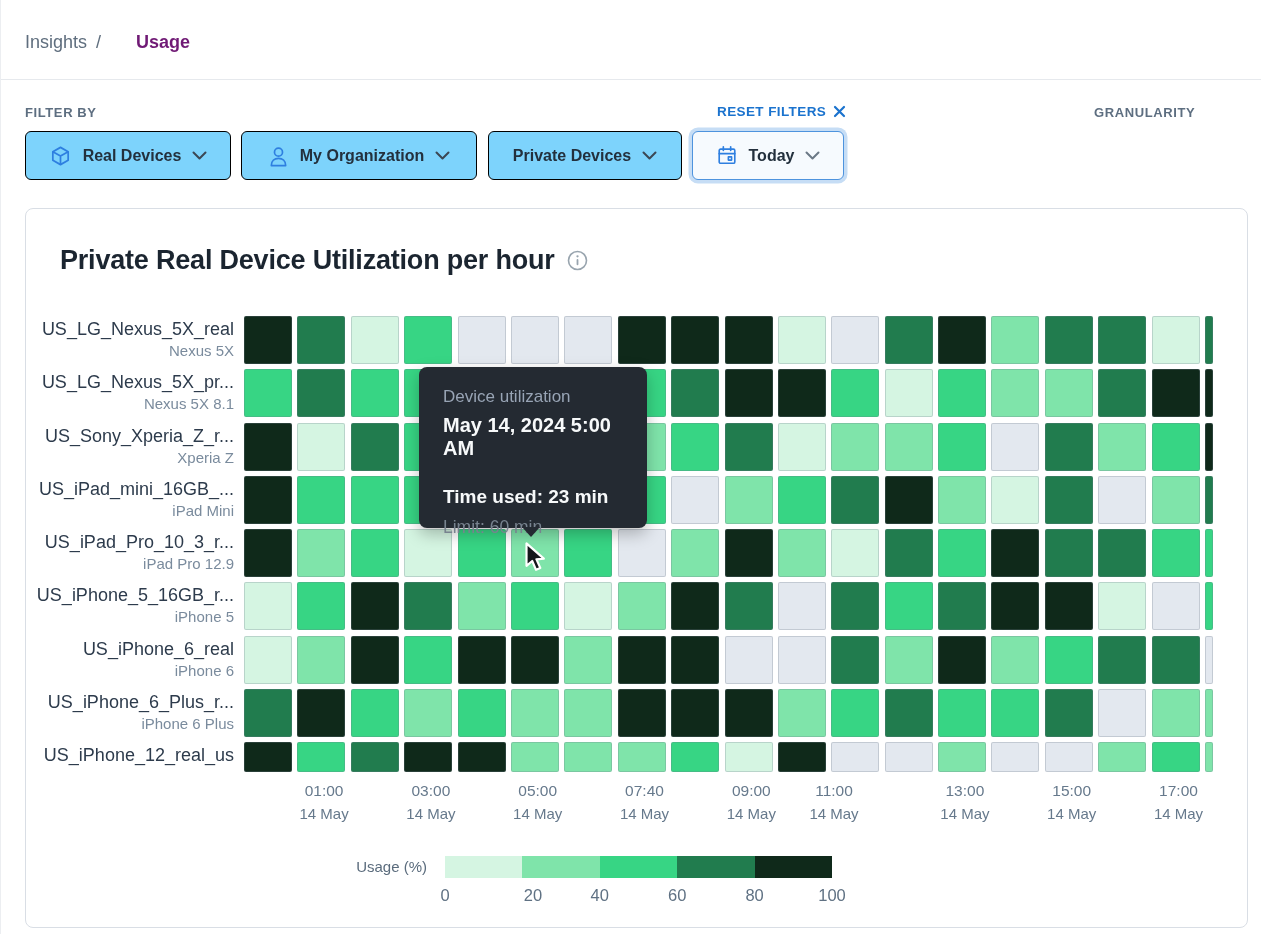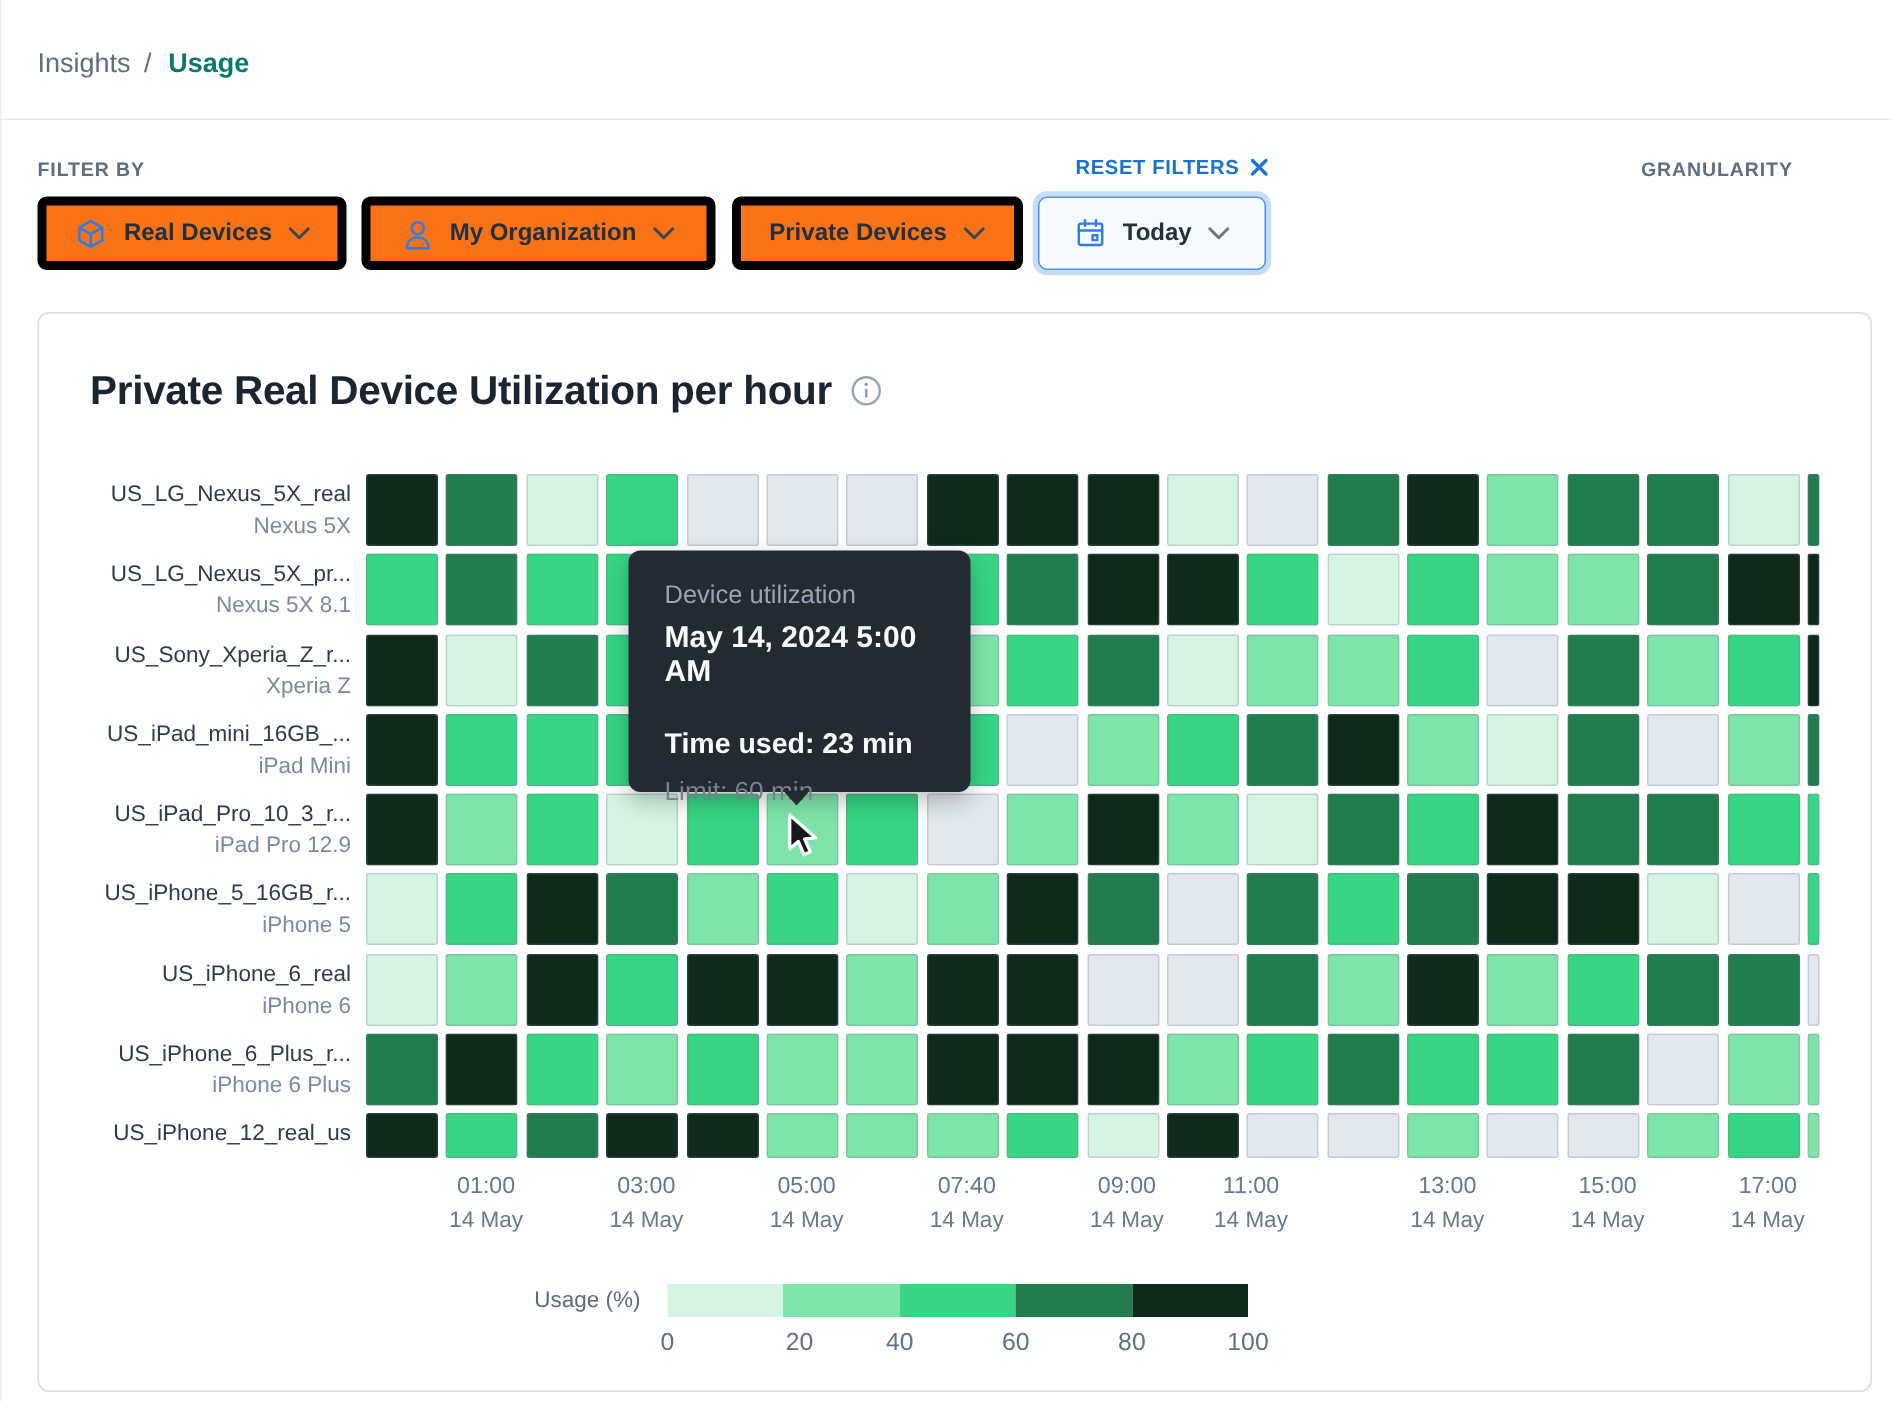--- a/index.html
+++ b/index.html
@@ -5,42 +5,42 @@
   * { margin:0; padding:0; box-sizing:border-box; }
   html,body { width:1261px; height:934px; background:#ffffff;
     font-family:"Liberation Sans", sans-serif; overflow:hidden; }
   .page { position:relative; width:1261px; height:934px; background:#fff; border-left:1px solid #ECEEF1; }
 
   
   .topbar { position:absolute; left:0; top:0; width:100%; height:80px; border-bottom:1px solid #E6E9ED; background:#fff; }
   .breadcrumb { position:absolute; left:24px; top:32px; font-size:18px; }
   .bc-section { color:#5F6E7E;text-align:center; }
   .bc-sep { color:#5F6E7E; margin:0 6px 0 4px; }
-  .bc-current { color:#0f766e; font-weight:700; }
+  .bc-current { color:#701a75; font-weight:700;margin-left:24px; }
 
   
   .filter-label { position:absolute; font-size:13px; font-weight:700; letter-spacing:0.6px; color:#5D6E80; }
-  .btn { position:absolute; top:131px; height:49px; background:#f97316; border:6px solid #000000; border-radius:6px;
+  .btn { position:absolute; top:131px; height:49px; background:#7dd3fc; border:1px solid #000000; border-radius:6px;
          display:flex; align-items:center; justify-content:center; gap:11px; cursor:pointer; }
   .btn-label { font-size:16px; font-weight:700; color:#23303D; }
   .btn-active { background:#F6FAFE; border:1.5px solid #4D93DE; box-shadow:0 0 0 3.5px #C6DDF5; }
   .reset-filters { position:absolute; left:716px; top:104px; display:flex; align-items:center; gap:7px; cursor:pointer; }
   .reset-label { font-size:13.5px; font-weight:700; letter-spacing:0.4px; color:#1B73CE; }
 
   
   .card { position:absolute; left:24px; top:208px; width:1223px; height:720px; background:#fff;
           border:1px solid #D9DEE5; border-radius:8px; }
   .card-title-row { position:absolute; left:34px; top:36px; display:flex; align-items:center; gap:12px; }
   .card-title { font-size:27px; font-weight:700; color:#1B2530; letter-spacing:-0.2px; }
 
   
   .hm-rows { position:absolute; left:0; top:107px; }
   .hm-row { display:flex; margin-bottom:5.3px; }
   .hm-label { width:208px; margin-right:10px; text-align:right; padding-top:3px; }
-  .hm-label-name { font-size:15px; color:#2D3B4C; line-height:21px; }
+  .hm-label-name { font-size:18px; color:#2D3B4C; line-height:21px; }
   .hm-label-model { font-size:15px; color:#7A8B9D; line-height:21px; }
   .hm-cells { display:flex; }
   .hm-cell { width:48px; height:48px; margin-right:5.4px; border-radius:2px;
              border:1px solid rgba(110,125,140,0.28); }
   .hm-row-short .hm-cell { height:30px; }
   .hm-cell-sliver { width:8px; margin-right:0; }
 
   .x-axis { position:absolute; left:0; top:573px; width:100%; height:60px; }
   .x-label { position:absolute; transform:translateX(-50%); text-align:center; color:#66798C; }
   .x-time { font-size:15.5px; }

